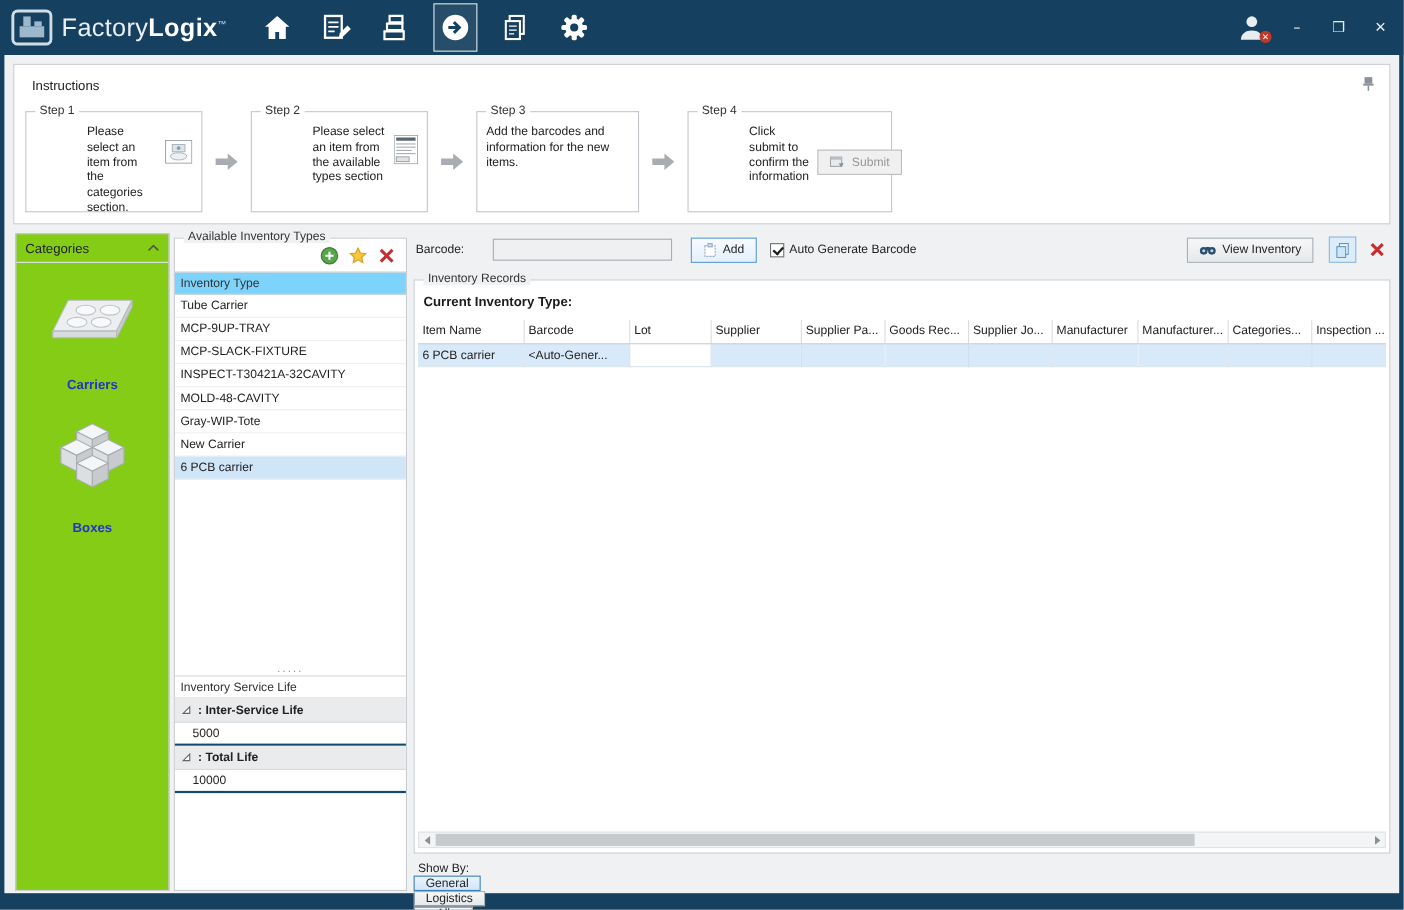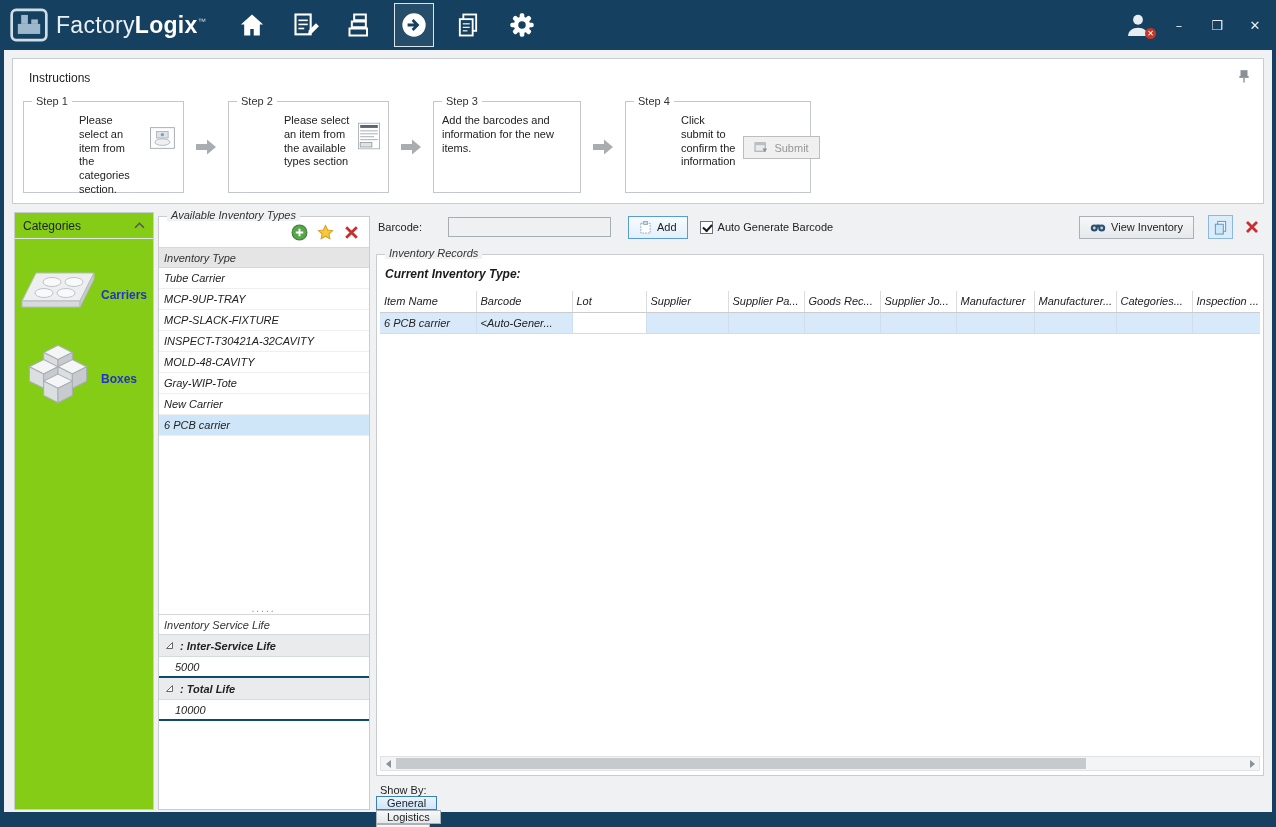--- a/index.html
+++ b/index.html
@@ -23,21 +23,21 @@
   .tb-right { margin-left:auto; display:flex; align-items:center; gap:16px; }
   .user-wrap { position:relative; width:28px; height:28px; }
   .user-wrap svg { width:28px; height:28px; }
   .user-badge { position:absolute; right:-4px; bottom:0; width:11px; height:11px; border-radius:50%;
                 background:#c0392b; color:#fff; font-size:8px; line-height:11px; text-align:center; font-weight:bold; }
   .winctl { color:#e9eef2; font-size:13px; width:22px; text-align:center; cursor:pointer; font-family:"DejaVu Sans",sans-serif; }
 
   
   .content { position:absolute; left:4px; top:50px; right:4px; bottom:15px; background:#f0f1f3; }
 
-  .groupbox { position:absolute; border:1px solid #c9cdd1; background:#fff;font-style:italic; }
+  .groupbox { position:absolute; border:1px solid #c9cdd1; background:#fff; }
   .gb-label { position:absolute; top:-8px; left:8px; background:#f0f1f3; padding:0 4px; color:#333; font-size:11px; }
 
   
   .instructions { position:absolute; left:8px; top:8px; width:1252px; height:146px;
                   background:#fff; border:1px solid #c9cdd1; }
   .inst-title { position:absolute; left:16px; top:12px; font-size:12px; color:#222; }
   .pin-btn { position:absolute; right:12px; top:10px; width:14px; height:14px; cursor:pointer; }
   .steps { position:absolute; left:10px; top:42px; display:flex; align-items:flex-start; }
   .stepbox { position:relative; border:1px solid #c3c7cb; background:#fff; height:92px; padding:12px 8px 6px 8px; }
   .stepbox .leg { position:absolute; top:-7px; left:8px; background:#fff; padding:0 4px; font-size:11px; color:#333; }
@@ -51,30 +51,30 @@
   .btn.disabled { color:#979797; background:#f0f0f0; border-color:#bdbdbd; cursor:default; }
   .btn.addlike { border-color:#5a9bd5; background:linear-gradient(#f7fbff,#e3f0fb); }
   .btn.toggle-active { border-color:#3c7fb8; background:linear-gradient(#eaf4fd,#cfe6fa); }
 
   
   .categories { position:absolute; left:10px; top:162px; width:140px; height:598px;
                 background:#84cc16; border:1px solid #c9cdd1; }
   .cat-header { height:26px; display:flex; align-items:center; justify-content:space-between;
                 padding:0 8px; border-bottom:1px solid #e3e6e9; }
   .cat-title { font-size:12px; color:#222; }
-  .cat-item { display:flex; align-items:center; margin-top:26px; cursor:pointer; }
+  .cat-item { display:flex; flex-direction:column; align-items:center; margin-top:26px; cursor:pointer;gap:18px; }
   .cat-item .lbl { margin-top:8px; font-weight:bold; color:#2433c9; font-size:12px; }
 
   
   .types-group { left:154px; top:166px; width:212px; height:594px; }
   .types-toolbar { height:30px; display:flex; align-items:center; justify-content:flex-end;
                    gap:9px; padding:0 9px; }
   .tool-ic { width:17px; height:17px; cursor:pointer; }
   .types-header { height:21px; line-height:20px; padding:0 5px; border-top:1px solid #d4d8db;
-                  border-bottom:1px solid #d4d8db; color:#333; background:#e5e5e5; }
+                  border-bottom:1px solid #d4d8db; color:#333; background:#7dd3fc; }
   .types-list { height:334px; overflow:hidden; }
   .type-row { height:21px; line-height:21px; padding:0 5px; border-bottom:1px solid #efefef; cursor:pointer; white-space:nowrap; }
   .type-row.selected { background:#cfe6f8; }
   .splitter { height:12px; display:flex; align-items:center; justify-content:center;
               color:#8a9096; letter-spacing:2px; font-size:10px; cursor:row-resize; }
   .svc-header { height:21px; line-height:20px; padding:0 5px; border-top:1px solid #d4d8db;
                 border-bottom:1px solid #d4d8db; color:#333; }
   .svc-group { height:22px; display:flex; align-items:center; gap:6px; padding:0 6px;
                background:#e9ebed; border-bottom:1px solid #d8dbde; font-weight:bold; color:#222; cursor:pointer; }
   .svc-value { height:21px; line-height:21px; padding:0 6px 0 16px; border-bottom:2px solid #0c4a6e; }

